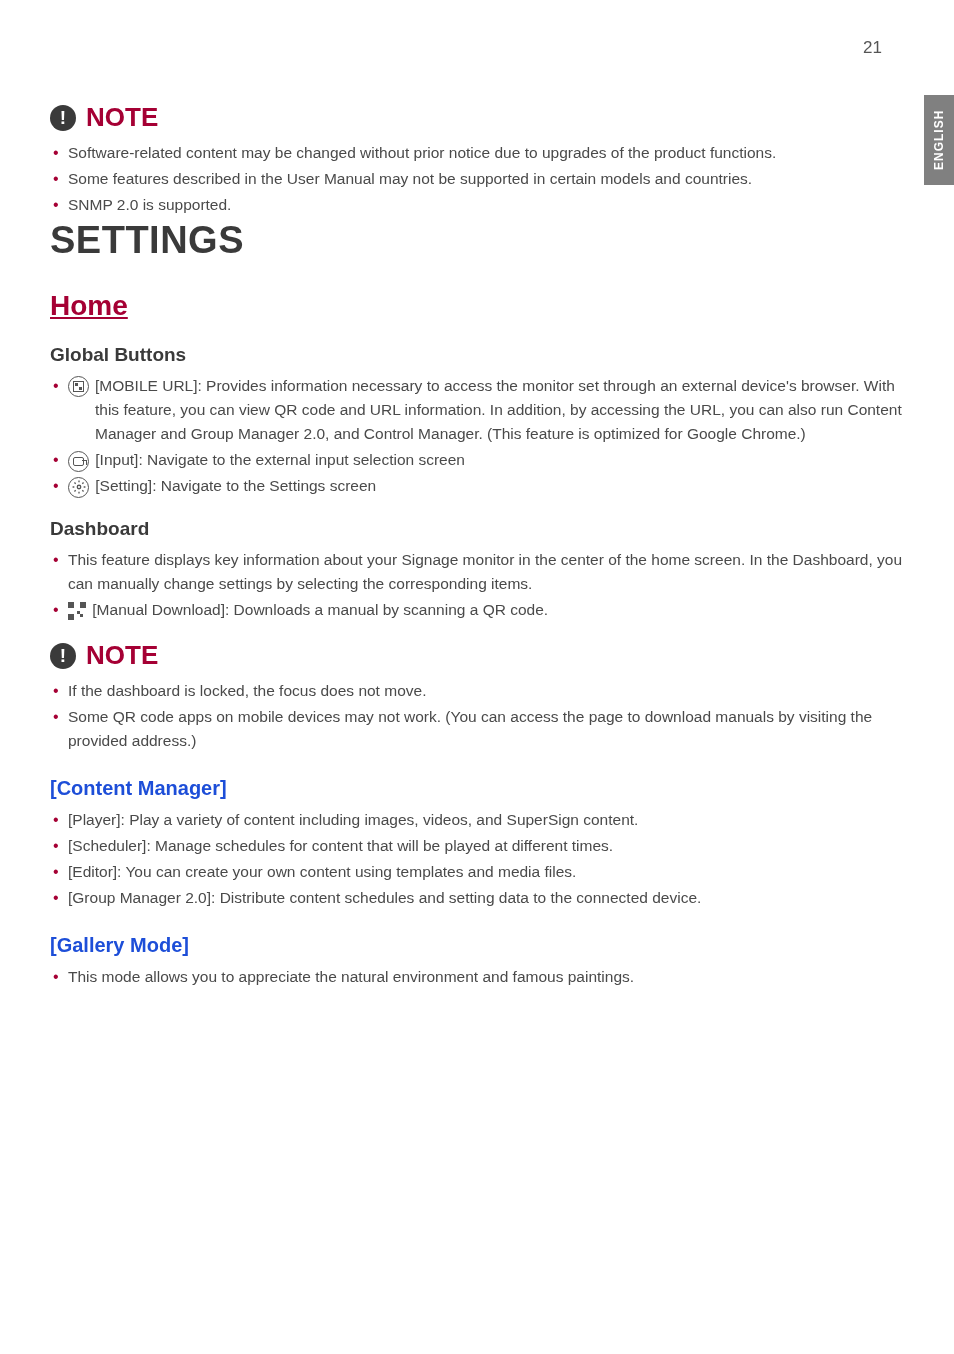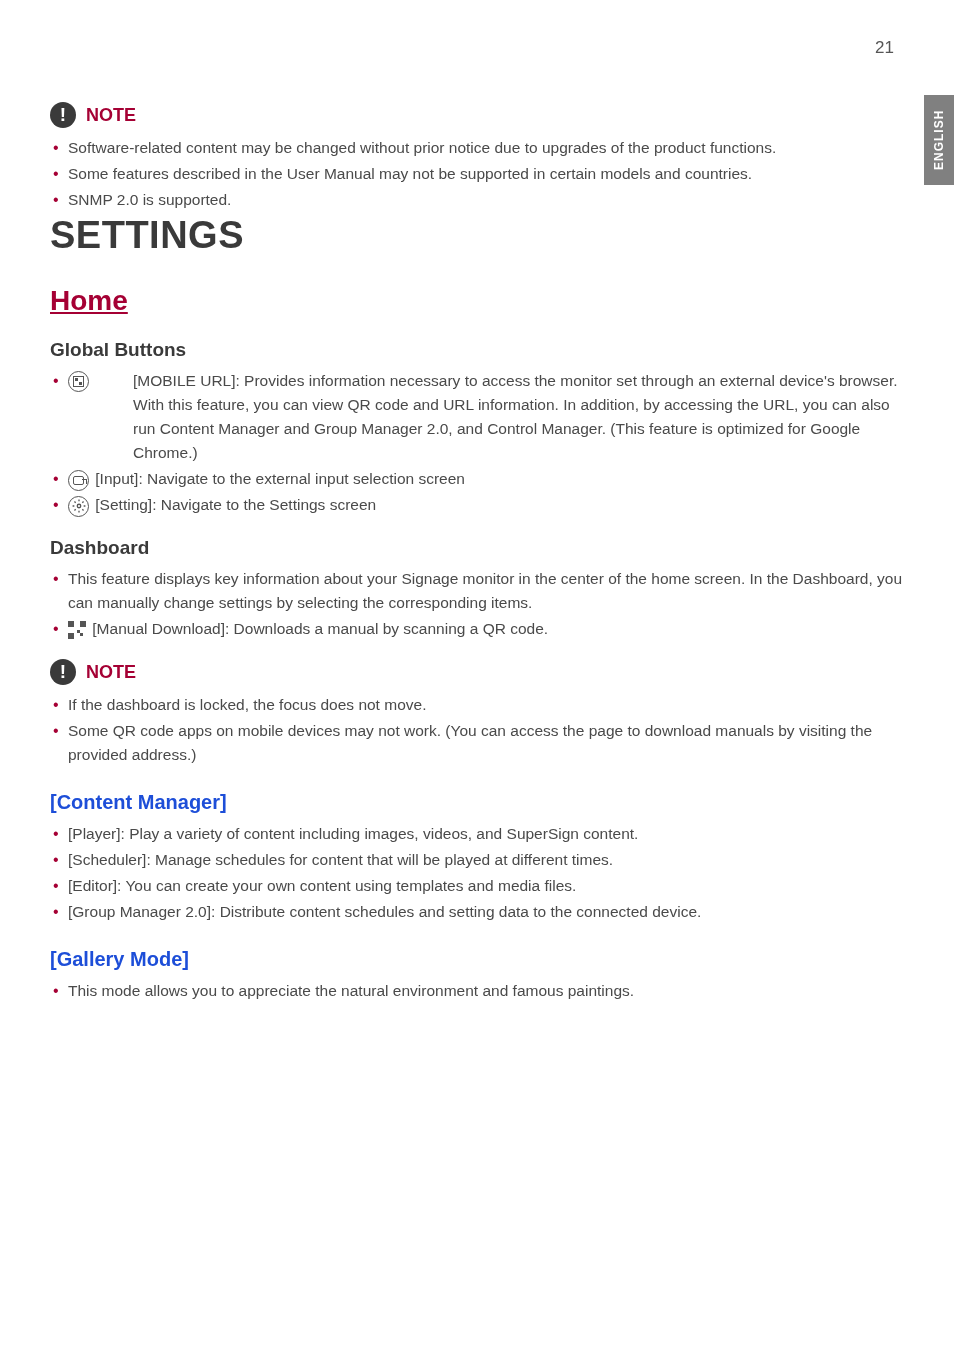--- a/index.html
+++ b/index.html
@@ -12,21 +12,21 @@
       color: #4a4a4a;
       background: #fff;
       width: 954px;
       height: 1354px;
       position: relative;
       padding: 40px 50px 40px 50px;
     }
     .page-number {
       position: absolute;
       top: 38px;
-      right: 60px;
+      right: 72px;
       font-size: 17px;
       color: #555;
     }
     .side-tab {
       position: absolute;
       right: 0;
       top: 95px;
       width: 30px;
       height: 90px;
       background: #808080;
@@ -56,21 +56,21 @@
       font-weight: bold;
       display: flex;
       align-items: center;
       justify-content: center;
       font-size: 19px;
       margin-right: 10px;
     }
     .note-label {
       color: #a50034;
       font-weight: bold;
-      font-size: 18px;
+      font-size: 26px;
     }
     ul {
       list-style: none;
       padding-left: 2px;
     }
     ul li {
       position: relative;
       padding-left: 16px;
       font-size: 15.5px;
       line-height: 1.55;
@@ -174,21 +174,20 @@
       background-size: 6px 6px, 6px 6px, 6px 6px, 3px 3px, 3px 3px;
       background-position: 0 0, 12px 0, 0 12px, 12px 12px, 9px 9px;
       background-repeat: no-repeat;
     }
     .first-note-block {
       margin-top: 62px;
     }
     .li-with-icon {
       display: flex;
       align-items: flex-start;
-      gap: 38px;
     }
     .li-with-icon .icon-wrap {
       flex-shrink: 0;
       margin-right: 4px;
     }
     .li-with-icon .text-wrap {
       flex: 1;
     }
   </style>
 </head>

